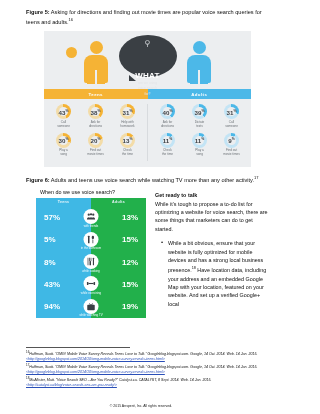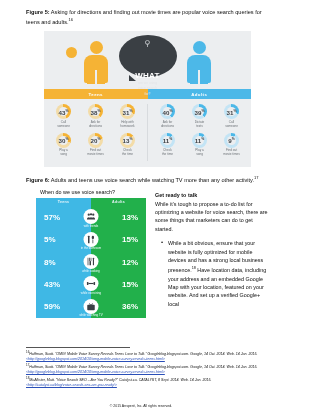--- a/index.html
+++ b/index.html
@@ -362,24 +362,24 @@
                   <rect x="1" y="8" width="4" height="8" rx="1"></rect>
                   <rect x="19" y="8" width="4" height="8" rx="1"></rect>
                   <rect x="5" y="10.5" width="14" height="3"></rect>
                 </svg>
             </div>
             <div class="f6-ilabel">while exercising</div>
           </div>
 
           <div class="f6-row">
             <div class="half lt">
-                <span class="val">59%</span>
+                <span class="val">94%</span>
               </div>
             <div class="half rt">
-                <span class="val">36%</span>
+                <span class="val">19%</span>
               </div>
             <div class="f6-ico">
               <svg viewBox="0 0 24 24" fill="#3a3f44">
                   <path d="M8 3l4 4 4-4 1.5 1.5L14.5 7H20a2 2 0 012 2v11a2 2 0 01-2 2H4a2 2 0 01-2-2V9a2 2 0 012-2h5.5L6.5 4.5z"></path>
                 </svg>
             </div>
             <div class="f6-ilabel">while watching TV</div>
           </div>
 
         </div>

